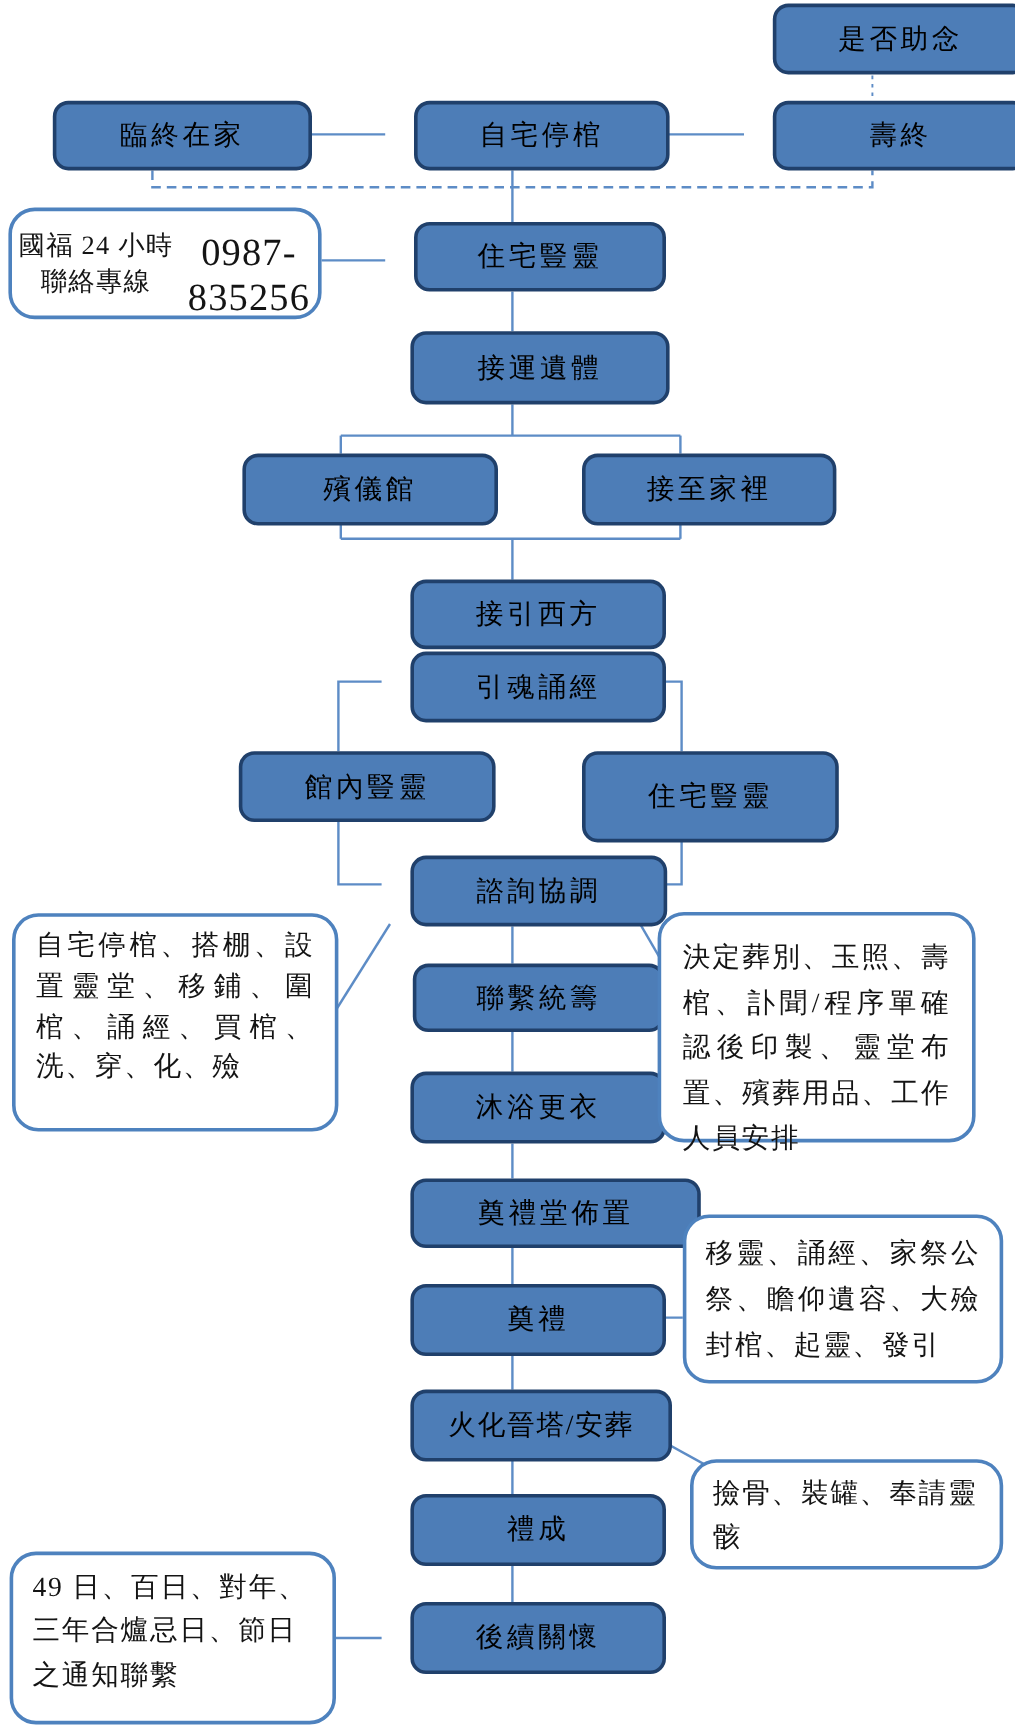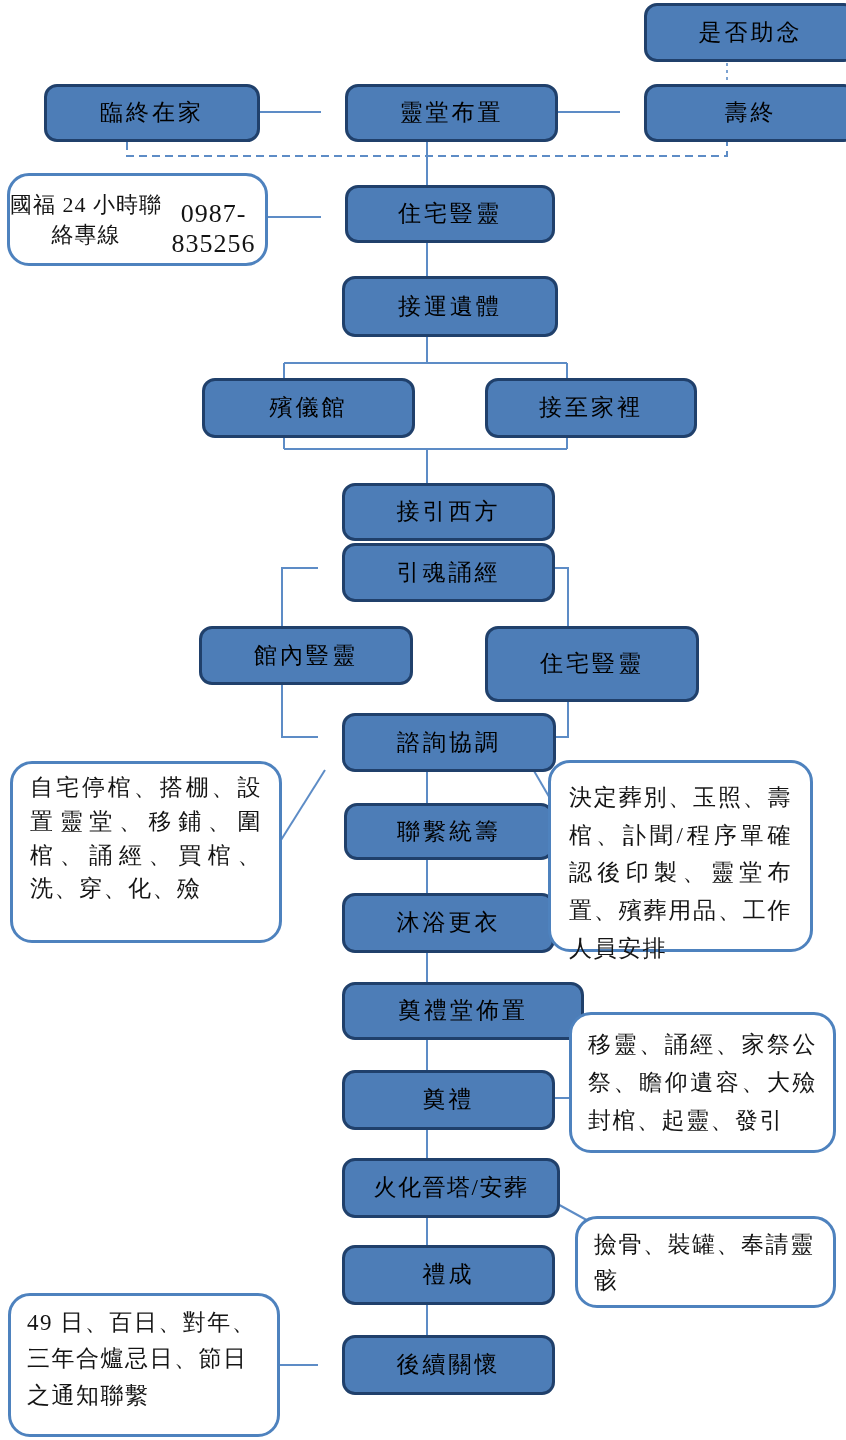--- a/index.html
+++ b/index.html
@@ -34,21 +34,21 @@
     color:#141414;
     font-size:23px;
     letter-spacing:1.5px;
   }
   .callout.justify { text-align:justify; text-justify:inter-character; }
   .callout.centered {
     display:flex; flex-direction:row;
     align-items:center; justify-content:center;
     text-align:center;
   }
-  .hotline-number { font-size:26px; letter-spacing:1px; margin-top:18px; }
+  .hotline-number { font-size:32px; letter-spacing:1px; margin-top:18px; }
 </style>
 </head>
 <body>
 
 <div class="canvas">
 
   <svg class="wires" viewBox="0 0 846 1440" stroke="#5d8cc6" stroke-width="2" fill="none">
     <line x1="236" y1="112" x2="321" y2="112"></line>
     <line x1="534" y1="112" x2="620" y2="112"></line>
     <line x1="727" y1="63" x2="727" y2="84" stroke-dasharray="3 4" stroke-width="1.6"></line>
@@ -82,21 +82,21 @@
     <line x1="275" y1="1365" x2="318" y2="1365"></line>
   </svg>
 
   <div class="node" style="left:620px;top:3px;width:213px;height:59px">
     <span>是否助念</span>
   </div>
   <div class="node" style="left:20px;top:84px;width:216px;height:58px">
     <span>臨終在家</span>
   </div>
   <div class="node" style="left:321px;top:84px;width:213px;height:58px">
-    <span>靈堂布置</span>
+    <span>自宅停棺</span>
   </div>
   <div class="node" style="left:620px;top:84px;width:213px;height:58px">
     <span>壽終</span>
   </div>
   <div class="node" style="left:321px;top:185px;width:210px;height:58px">
     <span>住宅豎靈</span>
   </div>
   <div class="node" style="left:318px;top:276px;width:216px;height:61px">
     <span>接運遺體</span>
   </div>

